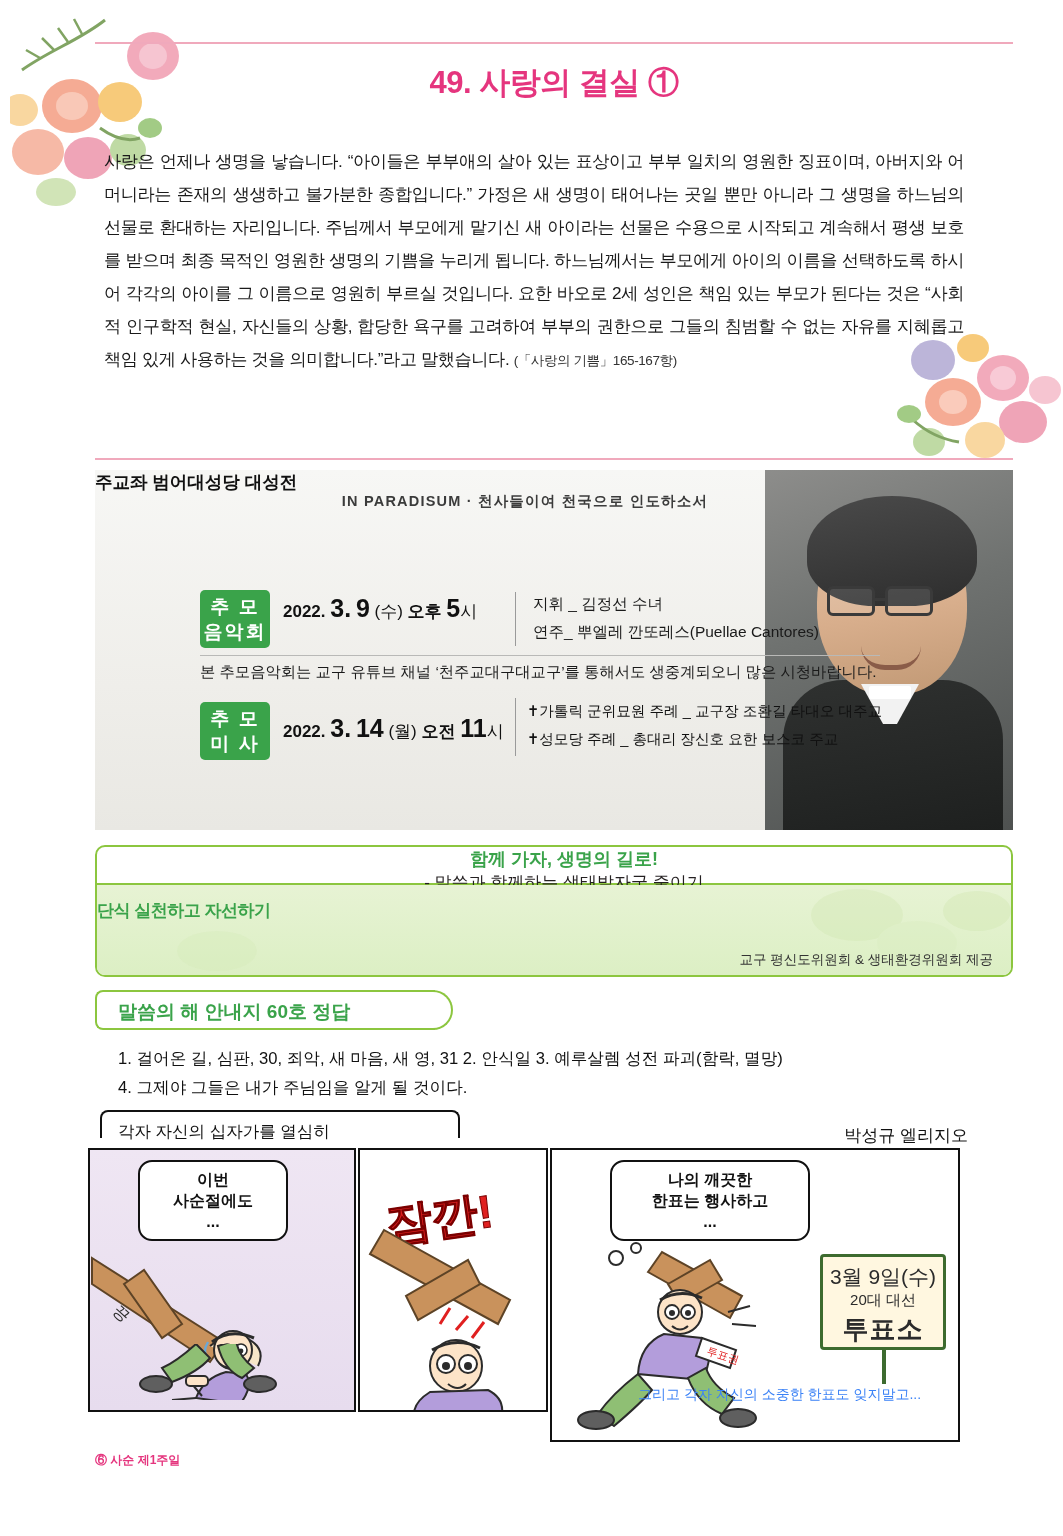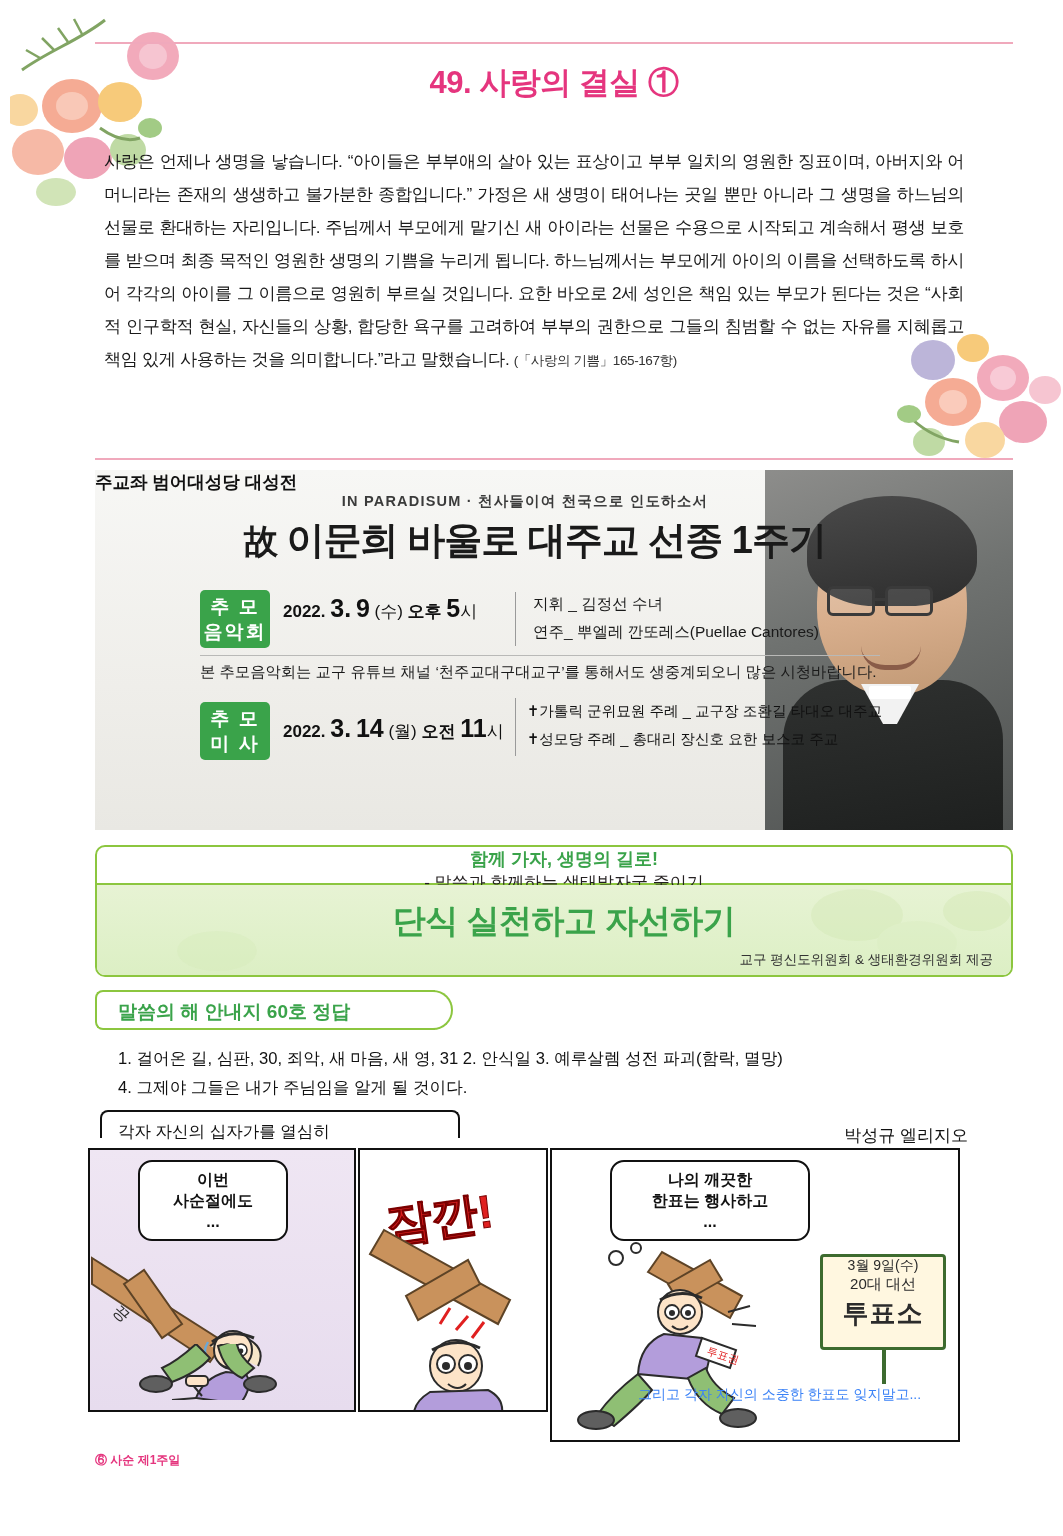--- a/index.html
+++ b/index.html
@@ -150,23 +150,22 @@
     font-size:17px;
     flex-direction:column;
   }
   .eco-top .hl { color:#3aa34a; font-weight:bold; font-size:18px; }
   .eco-body {
     position:absolute; left:0; top:38px; width:100%; height:90px;
     background:linear-gradient(180deg,#e7f3d4 0%,#dcefc4 100%);
   }
   .eco-main {
     position:absolute; left:0; top:14px; width:100%;
-    text-align:center; font-size:33px; font-weight:bold; color:#3aa34a;
+    text-align:left; font-size:17px; font-weight:bold; color:#3aa34a;
     letter-spacing:-0.5px;
-    padding-left:20px;
   }
   .eco-credit {
     position:absolute; right:18px; bottom:6px; font-size:13.5px; color:#333;
   }
 
   
   .answer-head {
     position:absolute; left:95px; top:990px; width:340px; height:40px;
     border:2px solid #8cc63f; border-right:none;
     border-radius:8px 0 0 8px;
@@ -215,21 +214,21 @@
   .bang {
     position:absolute; font-size:46px; font-weight:bold; color:#e02020;
     transform:rotate(-8deg);
     -webkit-text-stroke:1px #7a0000;
   }
 
   .sign {
     position:absolute; border:3px solid #3d6b2f; background:#fff7e0; border-radius:4px;
     text-align:center; color:#2b2b2b;
   }
-  .sign .l1 { font-size:14px; }
+  .sign .l1 { font-size:21px; margin-top:6px; }
   .sign .l2 { font-size:15px; }
   .sign .l3 { font-size:26px; font-weight:bold; letter-spacing:1px; margin-top:2px; }
 
   .comic-bottom-text {
     position:absolute; left:548px; top:1385px; font-size:14px; color:#3b82f6;text-align:center;
   }
 
   
   .footer {
     position:absolute; left:95px; top:1452px;
@@ -296,24 +295,20 @@
     <div class="ph-hair"></div>
     <div class="ph-glass-l"></div>
     <div class="ph-glass-r"></div>
     <div class="ph-bridge"></div>
     <div class="ph-smile"></div>
     <div class="ph-collar"></div>
     <div class="ph-collar-band"></div>
   </div>
 
   <div class="poster-kicker">IN PARADISUM · 천사들이여 천국으로 인도하소서</div>
-  <div class="poster-title">
-    <span class="go">故</span>
-    <span>이문희 바울로 대주교 선종 1주기</span>
-  </div>
 
   <div class="badge" id="badge-concert">
     <div>추 모</div>
     <div>음악회</div>
   </div>
   <div class="ev-date" id="concert-date">
     <span class="md">2022.</span>
     <span class="big">3.</span>
     <span class="big">9</span>
     <span>(수)</span>

